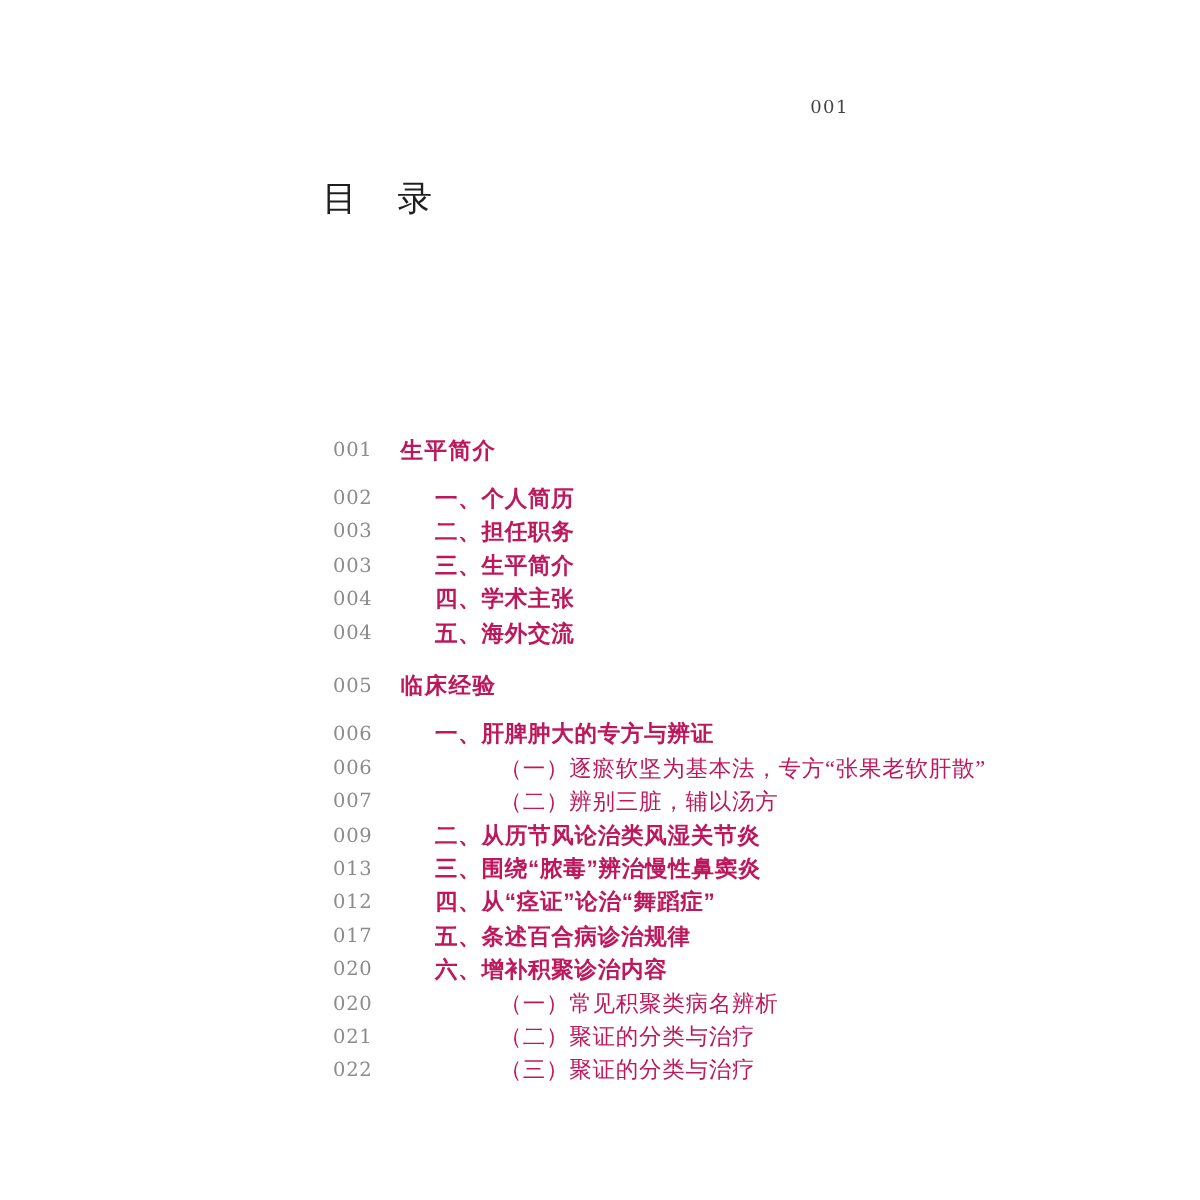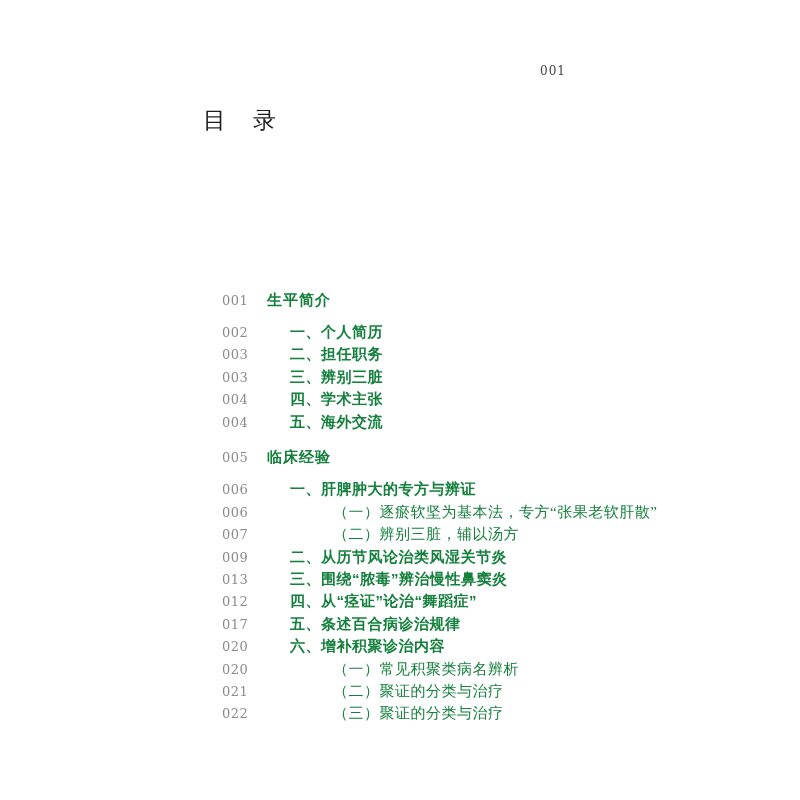--- a/index.html
+++ b/index.html
@@ -21,21 +21,21 @@
     right: 182px;
     font-size: 12px;
     letter-spacing: 1px;
     color: #454545;
     font-family: "DejaVu Serif", serif;
   }
   .title {
     position: absolute;
     left: 203px;
     top: 105px;
-    margin: 0;
+    margin: 12px;
     font-size: 23px;
     font-weight: 500;
     color: #1e1e1e;
     letter-spacing: 2px;
     font-family: "Liberation Serif", serif;
   }
   .toc {
     position: absolute;
     left: 222px;
     top: 289px;
@@ -51,21 +51,21 @@
   .num {
     flex: none;
     width: 26px;
     font-size: 13px;
     color: #8b8b8b;
     font-family: "DejaVu Serif", serif;
     letter-spacing: 0.5px;
   }
   .label {
     font-size: 15px;
-    color: #15803d;
+    color: #be185d;
     white-space: nowrap;
   }
   .level-1 .label {
     margin-left: 19px;
     font-weight: bold;
     letter-spacing: 1px;
     font-family: "Liberation Serif", serif;
   }
   .level-2 .label {
     margin-left: 42px;
@@ -97,21 +97,21 @@
     <span class="label">一、个人简历</span>
   </div>
 
   <div class="row level-2">
     <span class="num">003</span>
     <span class="label">二、担任职务</span>
   </div>
 
   <div class="row level-2">
     <span class="num">003</span>
-    <span class="label">三、辨别三脏</span>
+    <span class="label">三、生平简介</span>
   </div>
 
   <div class="row level-2">
     <span class="num">004</span>
     <span class="label">四、学术主张</span>
   </div>
 
   <div class="row level-2">
     <span class="num">004</span>
     <span class="label">五、海外交流</span>

